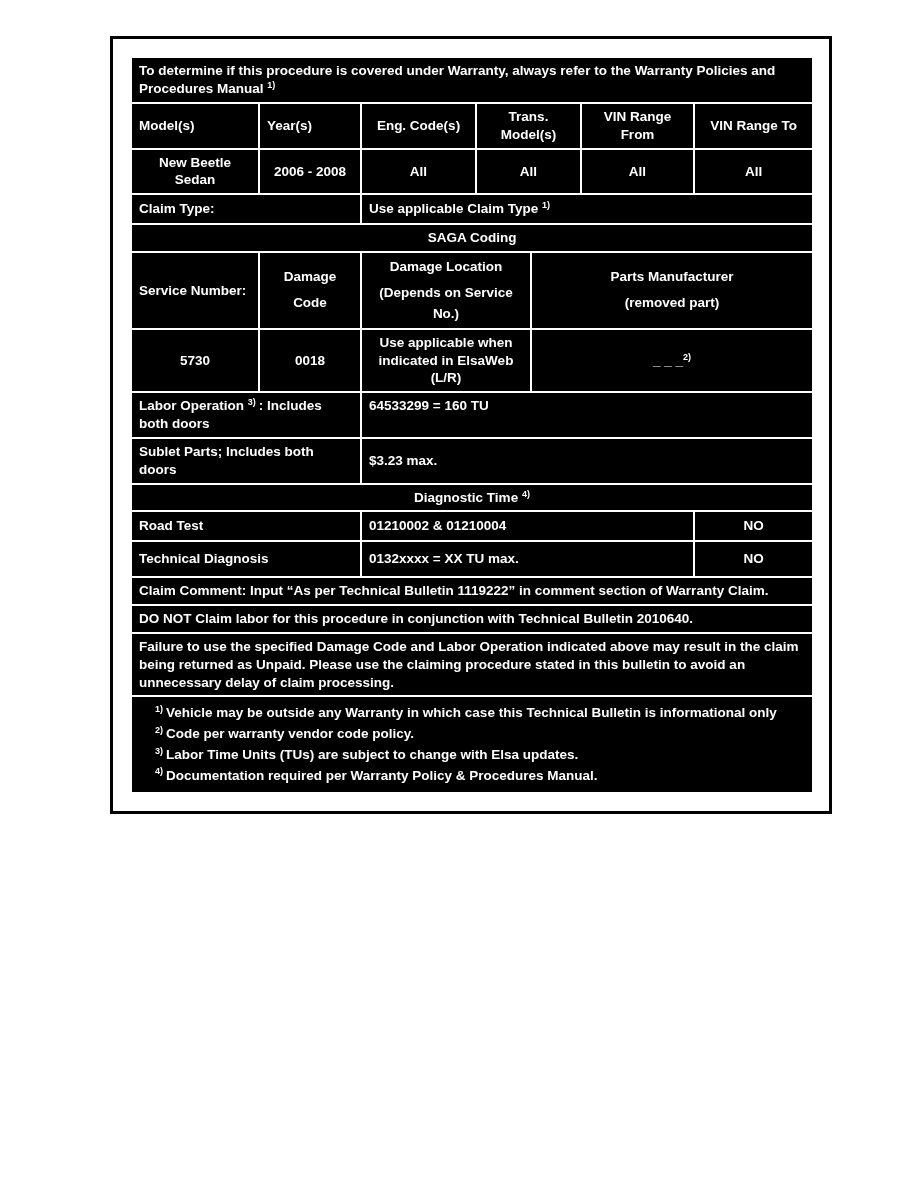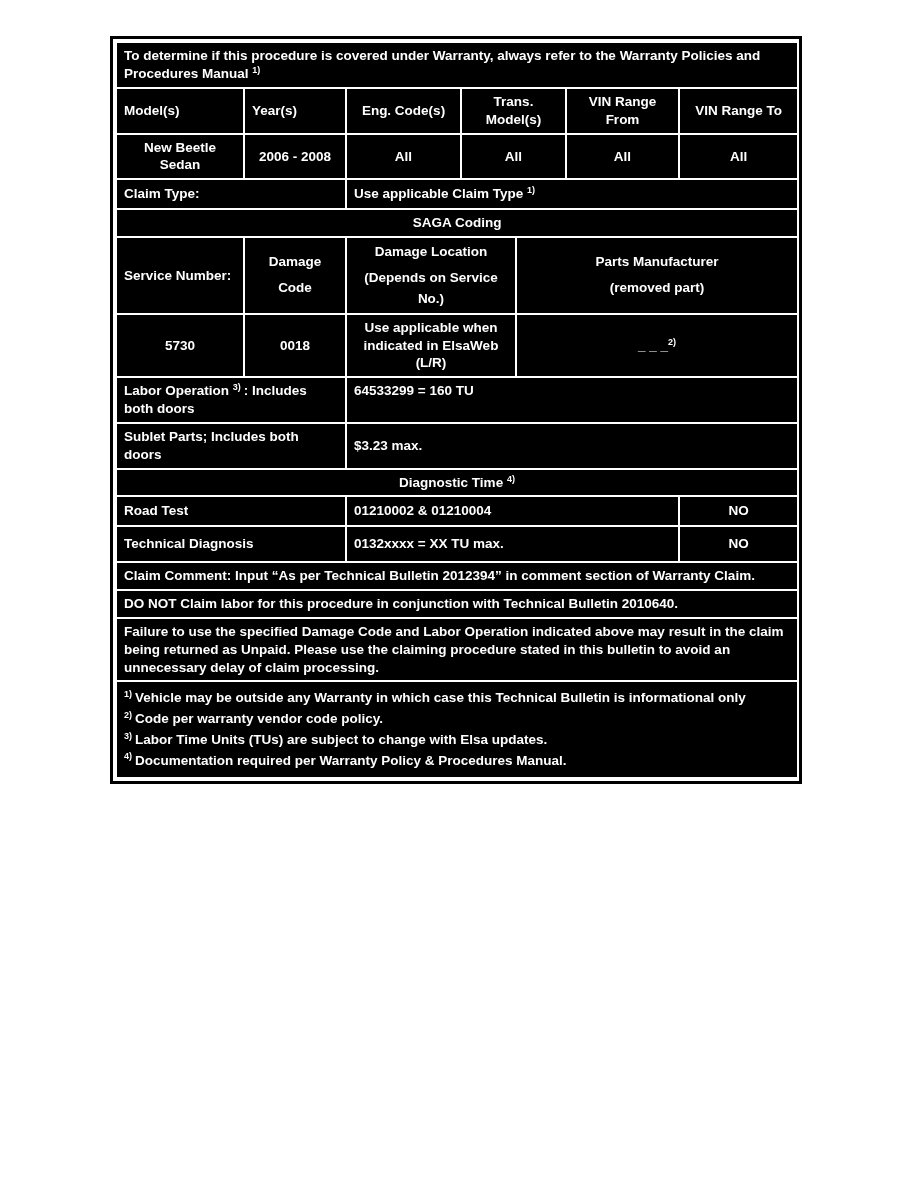--- a/index.html
+++ b/index.html
@@ -13,21 +13,21 @@
     position: relative;
     font-family: "Liberation Sans", sans-serif;
   }
   .frame {
     position: absolute;
     left: 110px;
     top: 36px;
     width: 682px;
     border: 3px solid #000000;
     background: #ffffff;
-    padding: 2px;
+    padding: 17px;
   }
   table.warranty {
     border-collapse: collapse;
     table-layout: fixed;
     width: 100%;
     background: #000000;
     color: #ffffff;
     font-weight: bold;
     font-size: 13.5px;
     line-height: 1.32;
@@ -42,21 +42,21 @@
   td.l { text-align: left; }
   sup {
     font-size: 9px;
     line-height: 0;
     vertical-align: super;
     font-weight: bold;
   }
   .stack-line + .stack-line { margin-top: 6px; }
   .loose { line-height: 1.5; }
   .rest-label { margin-left: 3px; }
-  .footnote-line { margin: 3px 0; }
+  .footnote-line { margin: 3px 16px; }
   .footnote-line sup { margin-right: 3px; }
 </style>
 </head>
 <body>
 
 <div class="frame">
   <table class="warranty">
     <colgroup>
       <col style="width:128px">
         <col style="width:102px">
@@ -141,21 +141,21 @@
       <td class="l" colspan="4">01210002 &amp; 01210004</td>
       <td class="c">NO</td>
     </tr>
     <tr style="height:36px">
       <td class="l" colspan="2">Technical Diagnosis</td>
       <td class="l" colspan="4">0132xxxx = XX TU max.</td>
       <td class="c">NO</td>
     </tr>
 
     <tr style="height:26px">
-      <td class="l" colspan="7">Claim Comment: Input “As per Technical Bulletin 2012394” in comment section of Warranty Claim.</td>
+      <td class="l" colspan="7">Claim Comment: Input “As per Technical Bulletin 1119222” in comment section of Warranty Claim.</td>
     </tr>
 
     <tr style="height:26px">
       <td class="l" colspan="7">DO NOT Claim labor for this procedure in conjunction with Technical Bulletin 2010640.</td>
     </tr>
 
     <tr style="height:62px">
       <td class="l" colspan="7">Failure to use the specified Damage Code and Labor Operation indicated above may result in the claim being returned as Unpaid. Please use the claiming procedure stated in this bulletin to avoid an unnecessary delay of claim processing.</td>
     </tr>
 

